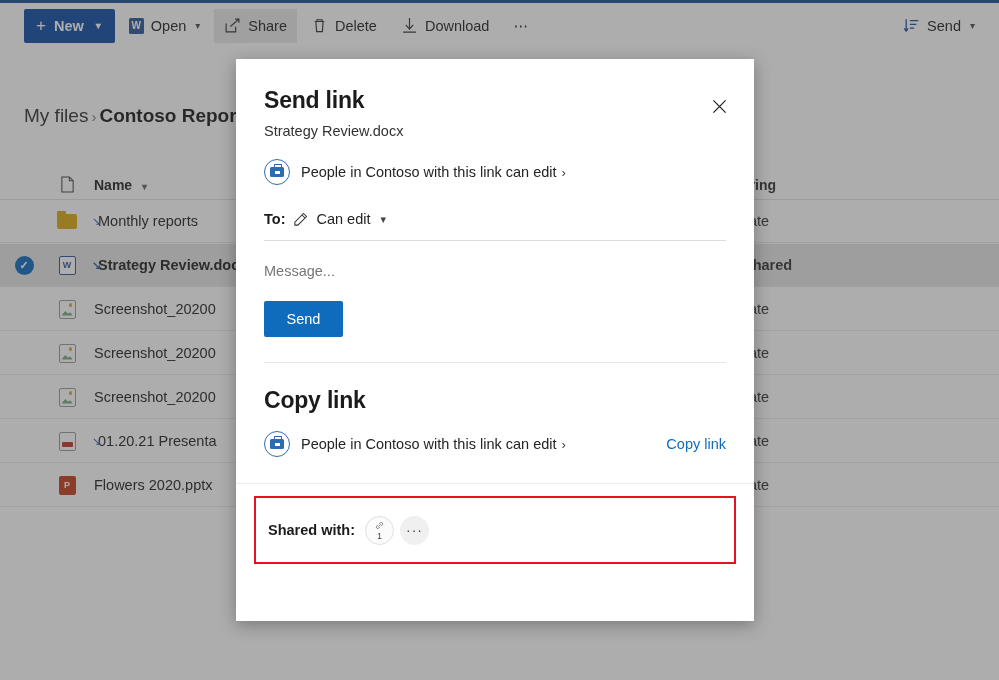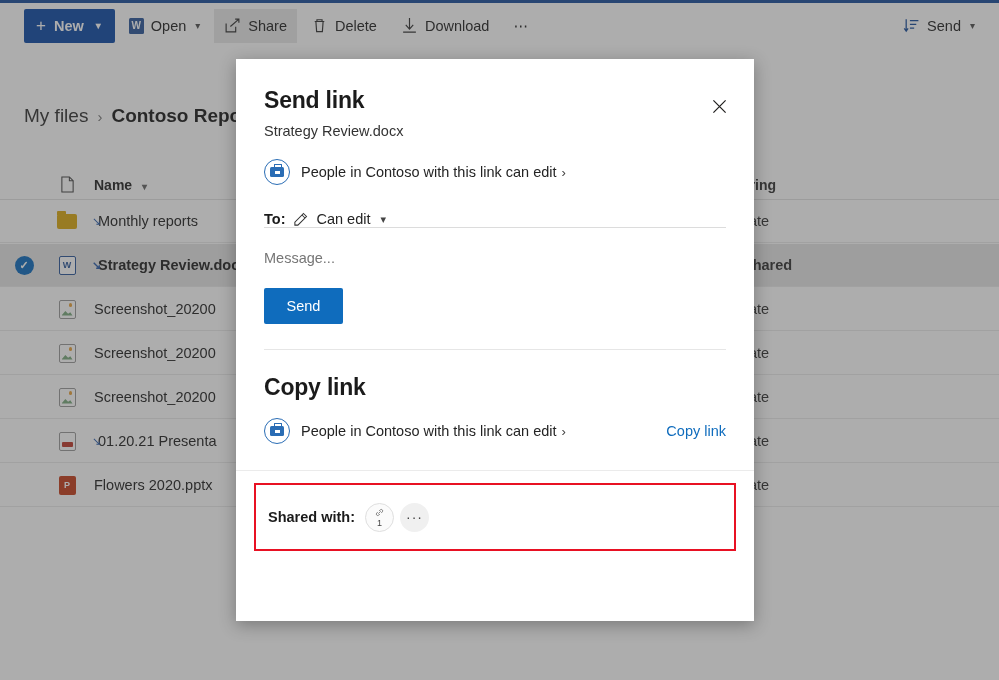--- a/index.html
+++ b/index.html
@@ -36,21 +36,21 @@
   .cmditem.sel { background:#e9e9e9; }
   .cmditem .chev { font-size:10px; color:#505050; margin-left:2px; }
   .cmdspacer { flex:1; }
   .ico { width:17px; height:17px; display:inline-block; flex:0 0 auto; }
 
   .wordsq { width:15px; height:16px; background:#2b579a; border-radius:1.5px; color:#fff;
             font-size:10px; font-weight:700; display:flex; align-items:center; justify-content:center; }
 
   .breadcrumb {
     position:absolute; top:105px; left:24px; font-size:19px; color:#242424;
-    display:flex; align-items:center; gap:9px;
+    display:flex; align-items:center; gap:3px;
   }
   .breadcrumb .crumb1 { font-weight:400; color:#333; }
   .breadcrumb .sep { color:#777; font-size:15px; }
   .breadcrumb .crumb2 { font-weight:700; color:#1b1b1b; }
 
   
   .listhead {
     position:absolute; top:170px; left:0; width:999px; height:30px;
     display:flex; align-items:center; font-size:14px; font-weight:700; color:#242424;
     border-bottom:1px solid #e2e2e2;
@@ -114,21 +114,21 @@
   }
   .briefcase .bc { width:14px; height:10px; background:#2a6db5; border-radius:1.5px; position:relative; }
   .briefcase .bc:before { content:""; position:absolute; left:4px; top:-3px; width:6px; height:3px;
                           border:1.4px solid #2a6db5; border-bottom:none; border-radius:1px 1px 0 0; }
   .briefcase .bc:after { content:""; position:absolute; left:4.5px; top:3.5px; width:5px; height:3px; background:#fff; }
   .linkrow-text { font-size:14.5px; color:#242424; }
   .linkrow-text .arr { color:#444; margin-left:5px; font-size:13px; }
 
   .torow {
     margin-top:26px; display:flex; align-items:center;
-    border-bottom:1px solid #dcdcdc; 
+    border-bottom:1px solid #dcdcdc; padding-bottom:13px;
   }
   .to-label { font-size:14.5px; font-weight:700; color:#1b1b1b; margin-right:8px; }
   .to-input { flex:1; border:none; outline:none; font-size:14.5px; color:#242424;
               font-family:"Liberation Sans", sans-serif; background:transparent; }
   .to-input::placeholder { color:#8a8a8a; }
   .canedit { display:flex; align-items:center; gap:8px; font-size:14.5px; color:#242424; cursor:pointer; }
   .canedit .chev { font-size:11px; color:#444; margin-left:2px; }
   .pencil { width:15px; height:15px; }
 
   .msgrow { margin-top:22px; font-size:14.5px; color:#767676; cursor:text; }

